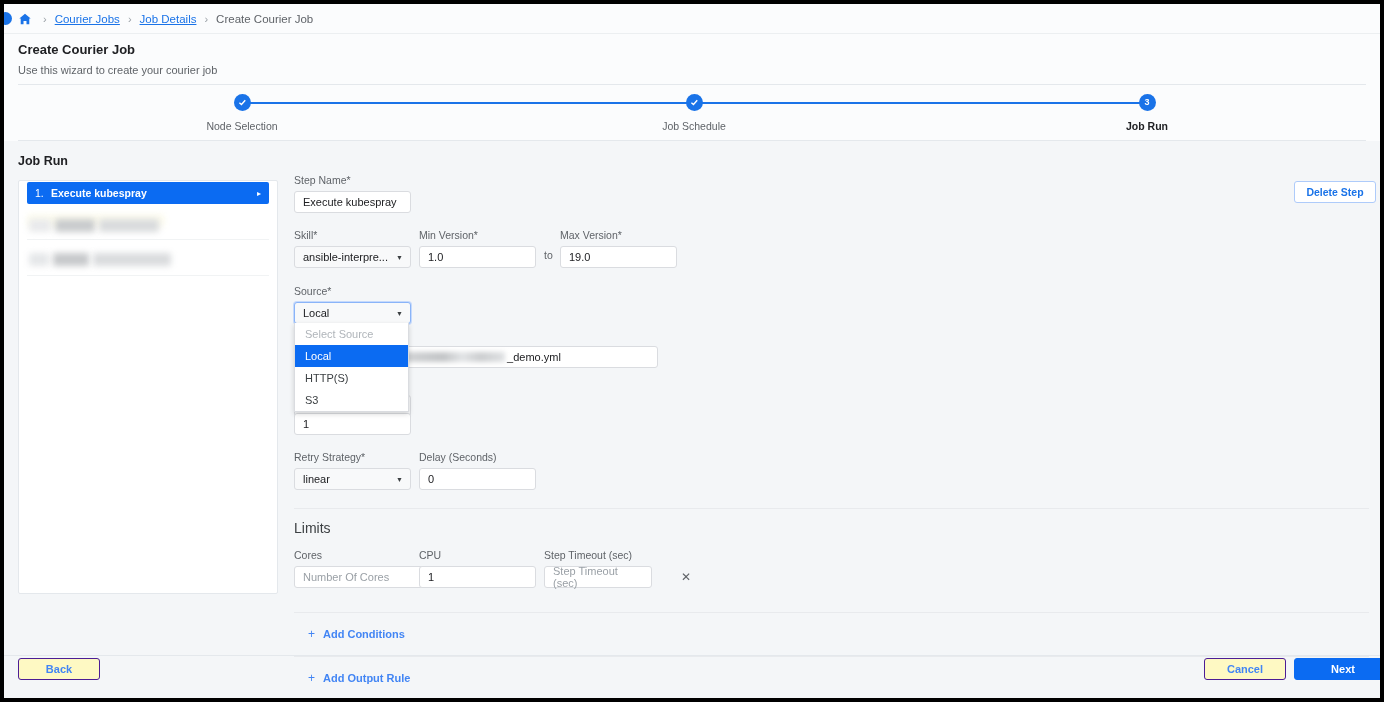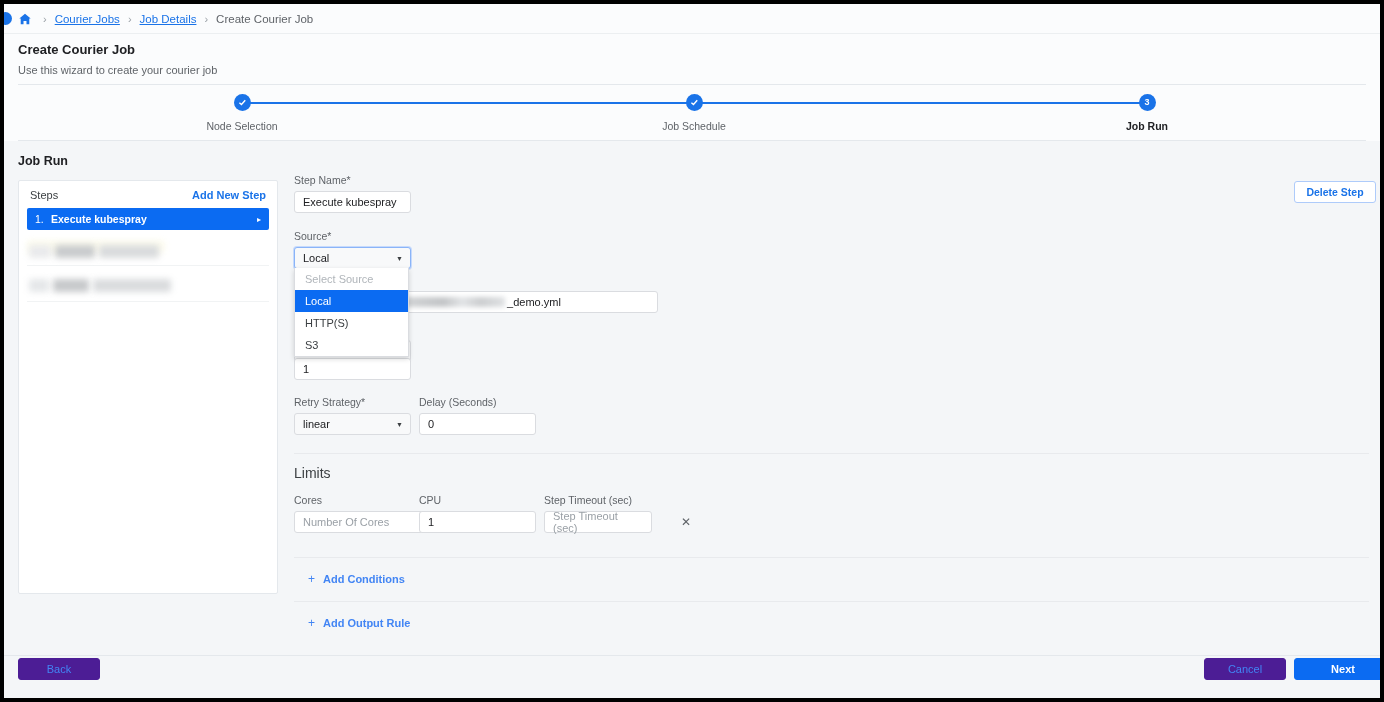--- a/index.html
+++ b/index.html
@@ -164,21 +164,21 @@
     color:#1a73e8; font-size:10.5px; font-weight:bold;
     display:flex; align-items:center; justify-content:center; cursor:pointer;
   }
 
   
   .footer-rule { position:absolute; left:0; right:0; top:651px; border-top:1px solid #e4e8ec; }
   .btn {
     position:absolute; height:22px; border-radius:3px; font-size:11px;
     display:flex; align-items:center; justify-content:center; cursor:pointer;
   }
-  .btn-outline { background:#4c1d95; border:1px solid #4c1d95; color:#4285f4; font-weight:normal; }
+  .btn-outline { background:#fef9c3; border:1px solid #4c1d95; color:#4285f4; font-weight:bold; }
   .btn-primary { background:#0b6bf2; border:1px solid #0b6bf2; color:#fff; font-weight:bold; }
   #back-btn   { left:14px;   top:654px; width:82px; }
   #cancel-btn { left:1200px; top:654px; width:82px; }
   #next-btn   { left:1290px; top:654px; width:98px; }
 </style>
 </head>
 <body>
 
 <div class="app">
 
@@ -227,24 +227,20 @@
     <div class="step active" style="left:1143px;">
       <div class="step-circle">3</div>
       <div class="step-label">Job Run</div>
     </div>
   </div>
   <div class="stepper-rule"></div>
 
   <div class="section-title">Job Run</div>
 
   <div class="steps-panel">
-    <div class="steps-head">
-      <span class="steps-head-title">Steps</span>
-      <span class="add-step-link">Add New Step</span>
-    </div>
 
     <div class="step-row">
       <span class="num">1.</span>
       <span class="nm">Execute kubespray</span>
       <span class="caret">▸</span>
     </div>
 
     <div class="blur-row">
       <div class="bar" style="left:0;   width:138px; background:#fdfcef;"></div>
       <div class="bar" style="left:2px; top:5px; width:22px;  background:#e9eaec;"></div>
@@ -263,20 +259,38 @@
 
   <div class="del-btn">Delete Step</div>
 
   <div class="form-area">
 
     <div>
       <div class="fld-label req">Step Name</div>
       <div class="inp" style="width:117px;">Execute kubespray</div>
     </div>
 
+    <div class="row" style="margin-top:16px;">
+      <div style="width:125px;">
+        <div class="fld-label req">Skill</div>
+        <div class="sel" style="width:117px;">
+          <span>ansible-interpre...</span>
+          <span class="arr">▼</span>
+        </div>
+      </div>
+      <div style="width:125px;">
+        <div class="fld-label req">Min Version</div>
+        <div class="inp" style="width:117px;">1.0</div>
+      </div>
+      <div style="width:16px; padding-top:20px; font-size:10.5px; color:#5f6368;">to</div>
+      <div style="width:125px;">
+        <div class="fld-label req">Max Version</div>
+        <div class="inp" style="width:117px;">19.0</div>
+      </div>
+    </div>
 
     <div style="position:relative; margin-top:17px;">
       <div class="fld-label req">Source</div>
       <div class="sel open" style="width:117px;">
         <span>Local</span>
         <span class="arr">▼</span>
       </div>
 
       <div class="dd-menu" style="left:0; top:38px;">
         <div class="dd-item placeholder">Select Source</div>

